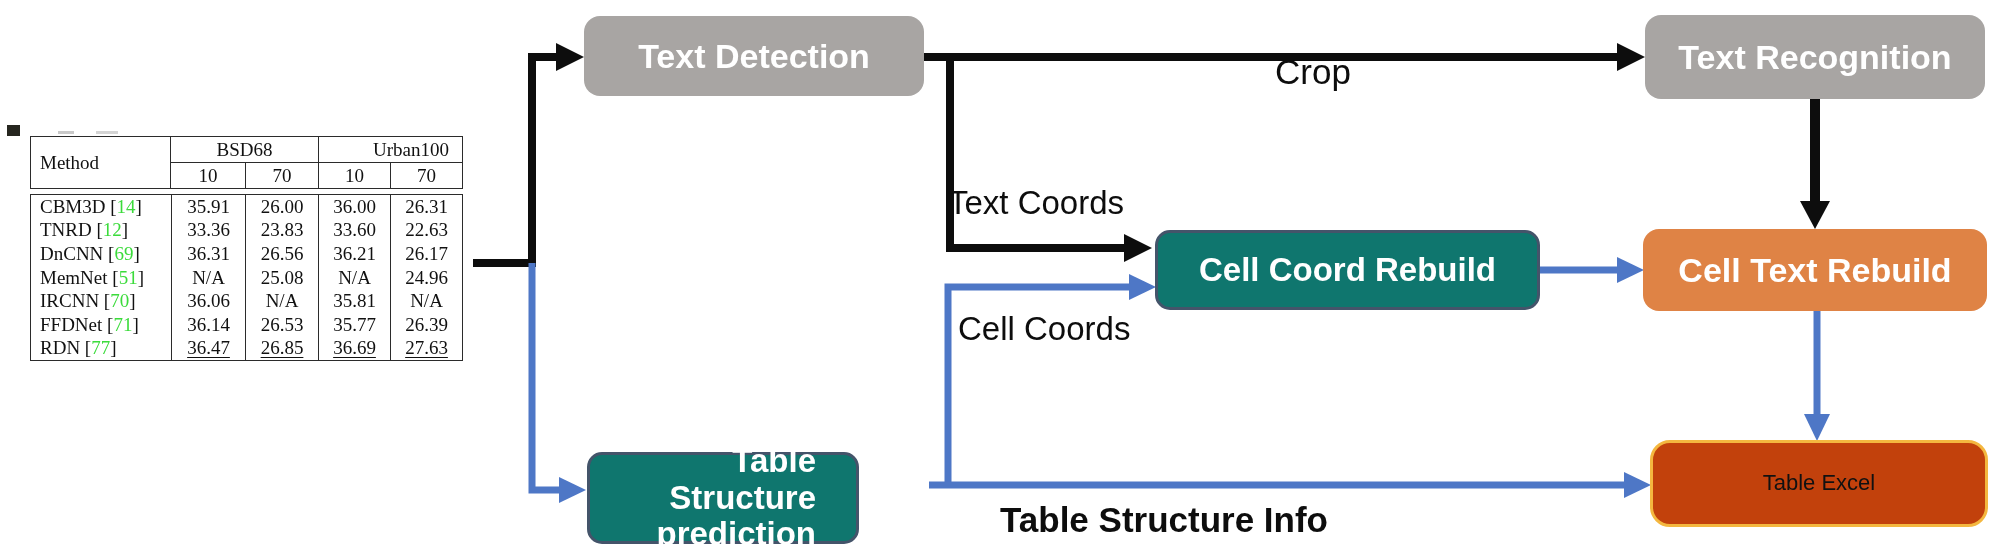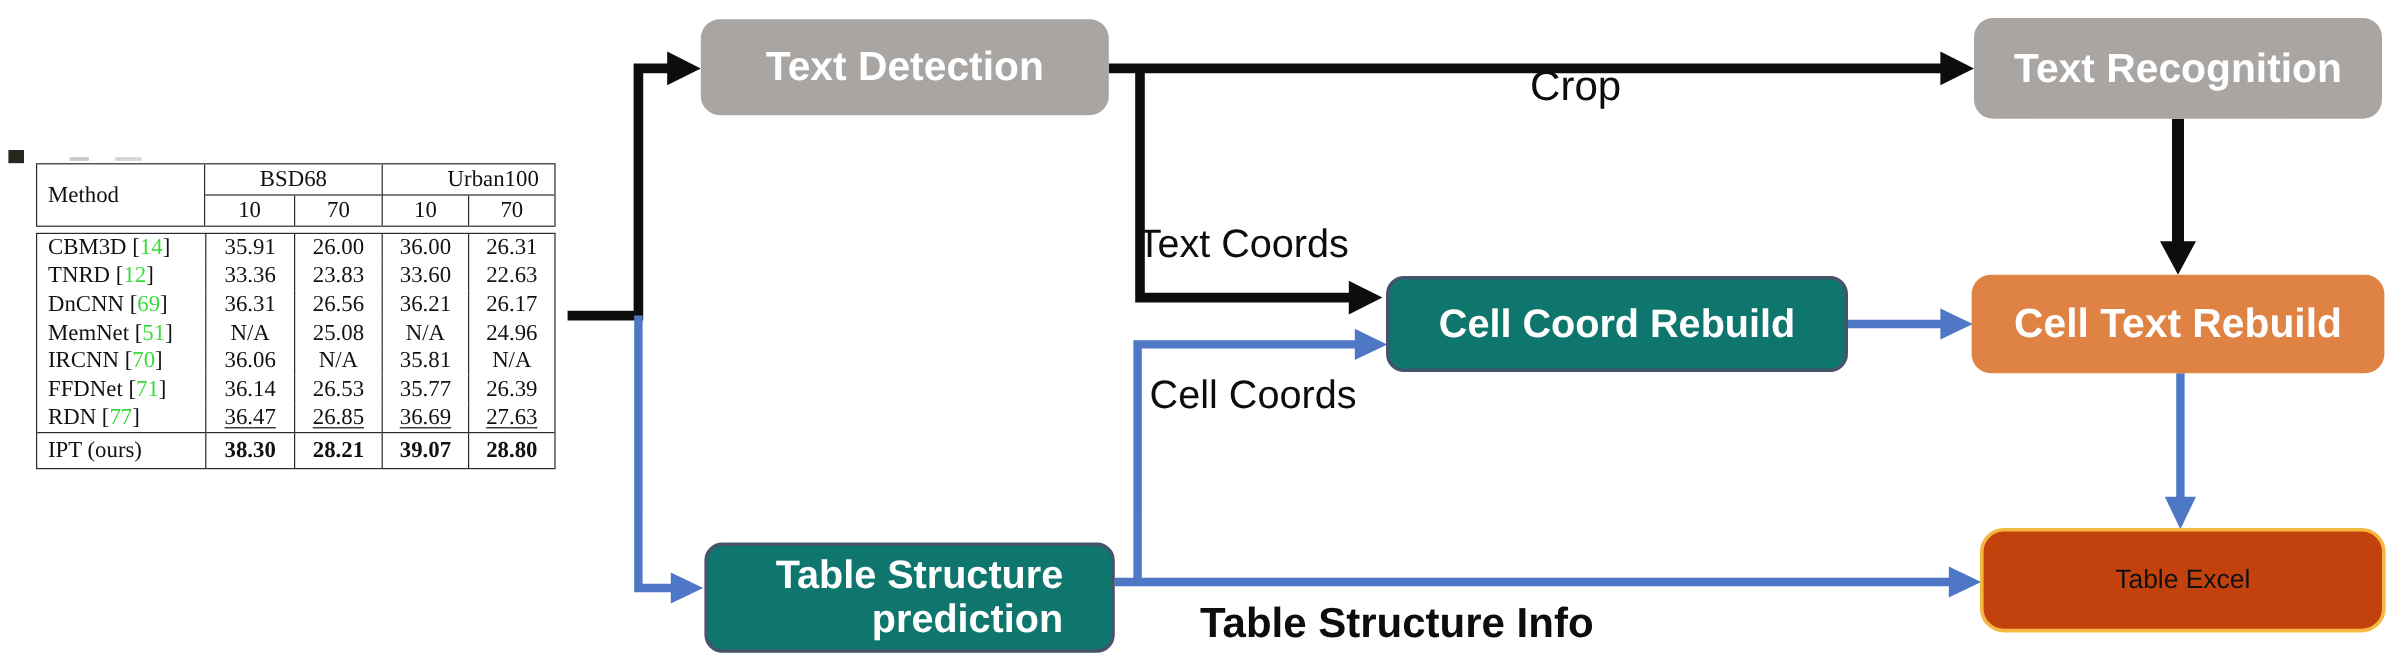--- a/index.html
+++ b/index.html
@@ -92,21 +92,21 @@
   </svg>
 
   <div class="node gray" style="left:584px;top:16px;width:340px;height:80px;">Text Detection</div>
 
   <div class="node gray" style="left:1645px;top:15px;width:340px;height:84px;">Text Recognition</div>
 
   <div class="node blue" style="left:1155px;top:230px;width:385px;height:80px;">Cell Coord Rebuild</div>
 
   <div class="node orange" style="left:1643px;top:229px;width:344px;height:82px;">Cell Text Rebuild</div>
 
-  <div class="node blue" style="left:587px;top:452px;width:342px;height:92px;padding:0 40px;">Table Structure prediction</div>
+  <div class="node blue" style="left:587px;top:452px;width:272px;height:92px;padding:0 40px;">Table Structure prediction</div>
 
   <div class="node outline" style="left:1650px;top:440px;width:338px;height:87px;">Table Excel</div>
 
   <div class="elabel" style="left:1113px;top:8px;width:400px;text-align:center;font-size:35px;margin-top:44px;">Crop</div>
 
   <div class="elabel" style="left:948px;top:184px;font-size:33px;">Text Coords</div>
 
   <div class="elabel" style="left:958px;top:310px;font-size:33px;">Cell Coords</div>
 
   <div class="elabel" style="left:1000px;top:500px;width:620px;text-align:left;font-size:35px;font-weight:bold;">Table Structure Info</div>
@@ -224,31 +224,16 @@
           <div class="tcell val">
             <span>26.85</span>
           </div>
           <div class="tcell val">
             <span>36.69</span>
           </div>
           <div class="tcell val">
             <span>27.63</span>
           </div>
         </div>
-        <div class="trow bold">
-          <div class="tcell method">IPT (ours)</div>
-          <div class="tcell val">
-            <span>38.30</span>
-          </div>
-          <div class="tcell val">
-            <span>28.21</span>
-          </div>
-          <div class="tcell val">
-            <span>39.07</span>
-          </div>
-          <div class="tcell val">
-            <span>28.80</span>
-          </div>
-        </div>
       </div>
   </div>
 
 </div>
 
 </body></html>

